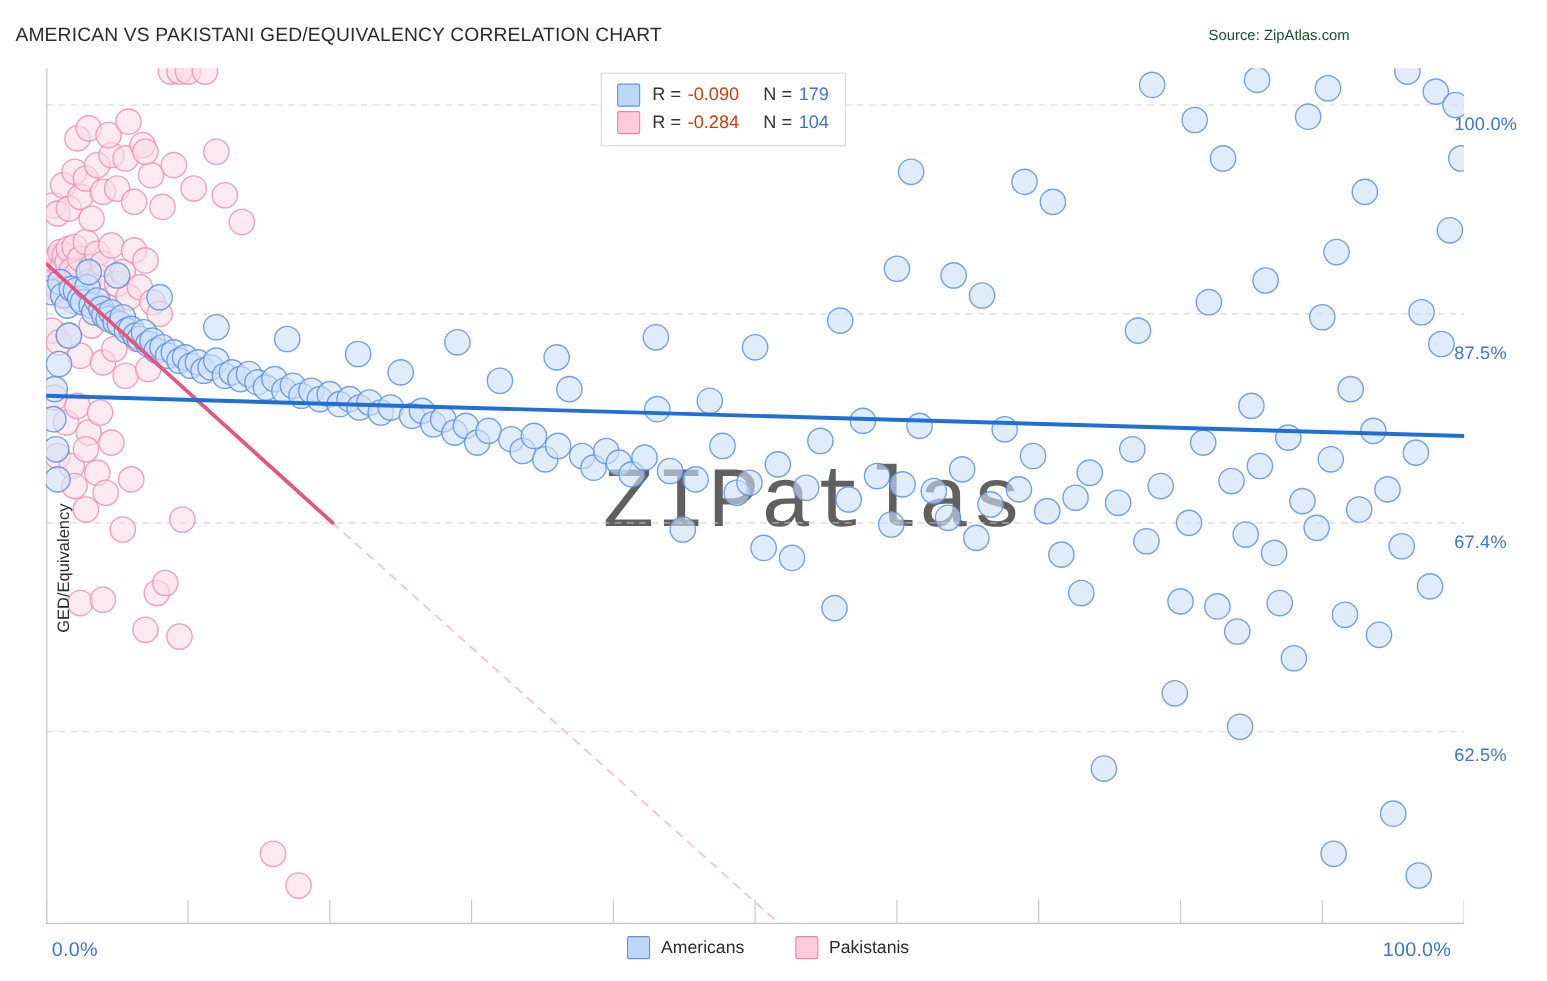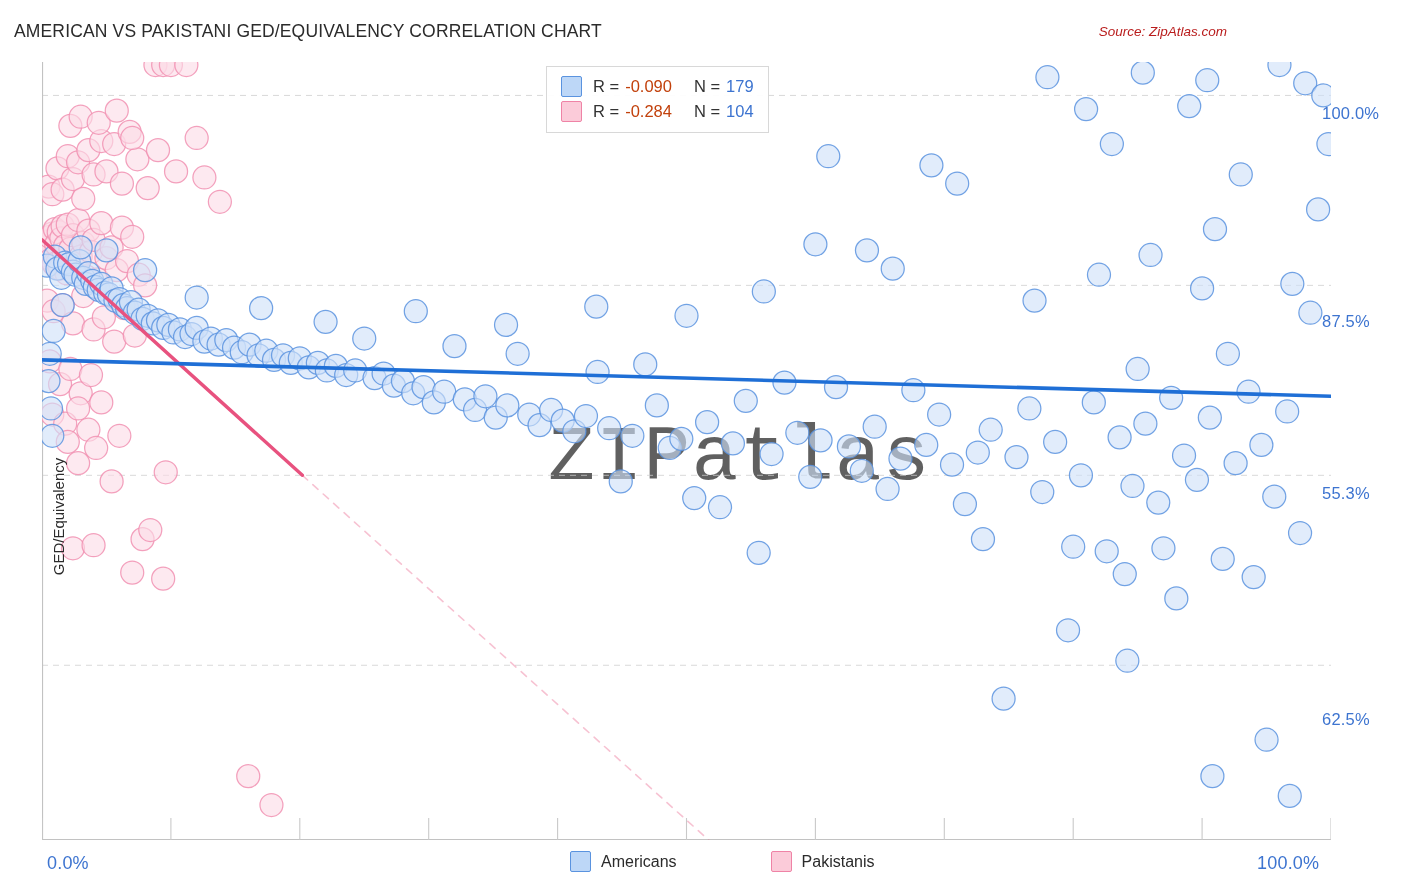--- a/index.html
+++ b/index.html
@@ -30,22 +30,21 @@
     letter-spacing: 0.15px;
     color: #2b2b2b;
     font-weight: 400;
     white-space: nowrap;
   }
   .source-note {
     position: absolute;
     right: 14px;
     top: 24px;
     font-size: 13.5px;
-    font-style: italic;
-    color: #b91c1c;
+    color: #14532d;
     white-space: nowrap;
   }
   
   #plot-area {
     position: absolute;
     left: 42px;
     top: 62px;
     width: 1289px;
     height: 778px;
   }
@@ -112,21 +111,20 @@
   .stat-r-value { font-size: 16.5px; color: #c2410c; margin-left: 6px; }
   .stat-n-label { font-size: 16.5px; color: #333; margin-left: 22px; }
   .stat-n-value { font-size: 16.5px; color: #3d74d0; margin-left: 6px; }
   
   #series-legend {
     position: absolute;
     left: 570px;
     top: 851px;
     display: flex;
     align-items: center;
-    gap: 48px;
   }
   .series-item {
     display: flex;
     align-items: center;
     margin-right: 46px;
   }
   .series-item .swatch { margin-right: 10px; }
   .series-label {
     font-size: 16px;
     color: #2b2b2b;
@@ -479,22 +477,22 @@
         <line x1="260.38" y1="413.31" x2="708.95" y2="815.99" stroke="#e8527f" stroke-width="1.6" stroke-linecap="round" stroke-dasharray="7,7" opacity="0.35"></line>
         <line x1="0.00" y1="177.79" x2="260.38" y2="413.31" stroke="#e8527f" stroke-width="3.4" stroke-linecap="round"></line>
         <line x1="0.00" y1="297.83" x2="1289.00" y2="334.30" stroke="#1f6fd6" stroke-width="3.6" stroke-linecap="round"></line>
       </svg>
     <div class="y-axis-title">GED/Equivalency</div>
   </div>
 
   <div id="tick-labels">
       <div class="y-tick-label" style="left: 1322px; top: 104.43px;">100.0%</div>
       <div class="y-tick-label" style="left: 1322px; top: 312px;">87.5%</div>
-      <div class="y-tick-label" style="left: 1322px; top: 484.312px;">55.3%</div>
-      <div class="y-tick-label" style="left: 1322px; top: 710px;">62.5%</div>
+      <div class="y-tick-label" style="left: 1322px; top: 484.312px;">67.4%</div>
+      <div class="y-tick-label" style="left: 1322px; top: 678px;">62.5%</div>
       <div class="x-tick-label" style="left: 47px; top: 853px;">0.0%</div>
       <div class="x-tick-label" style="left: 1257px; top: 853px;">100.0%</div>
     </div>
 
   <div id="stats-legend">
       <div class="stats-row">
         <span class="swatch blue"></span>
         <span class="stat-r-label">R =</span>
         <span class="stat-r-value">-0.090</span>
         <span class="stat-n-label">N =</span>

